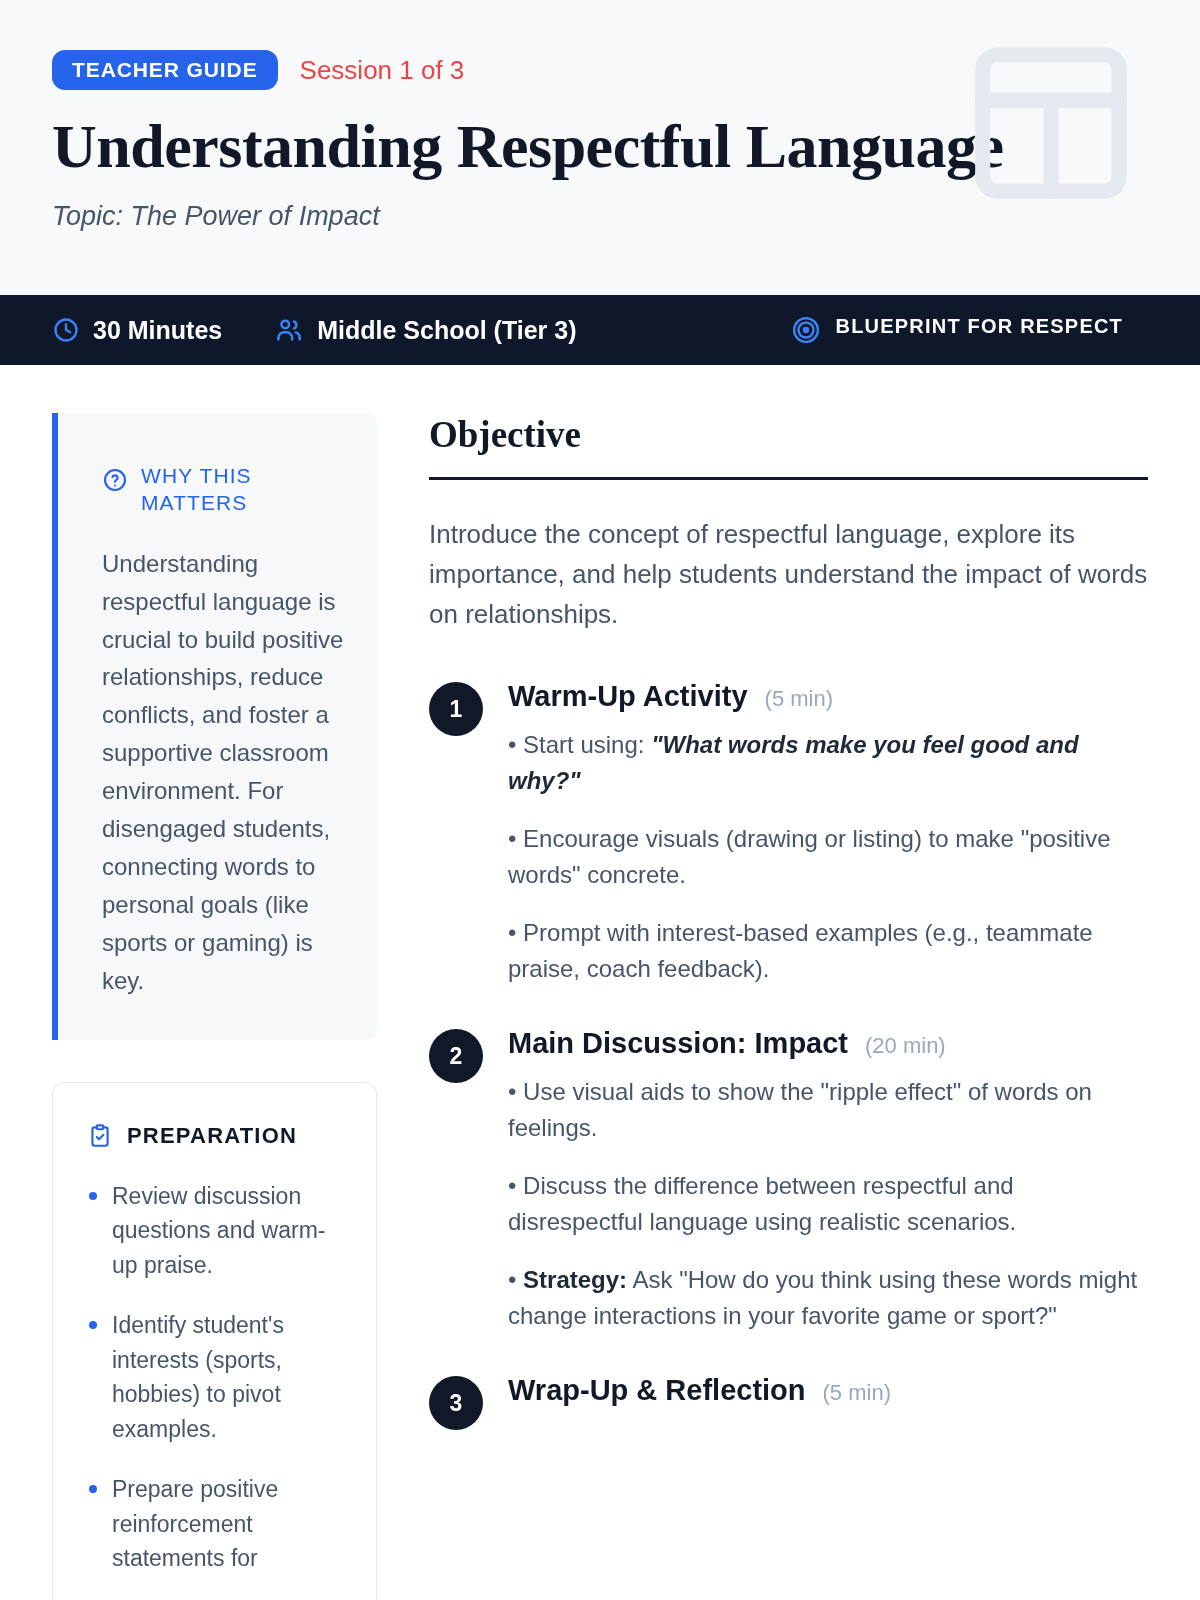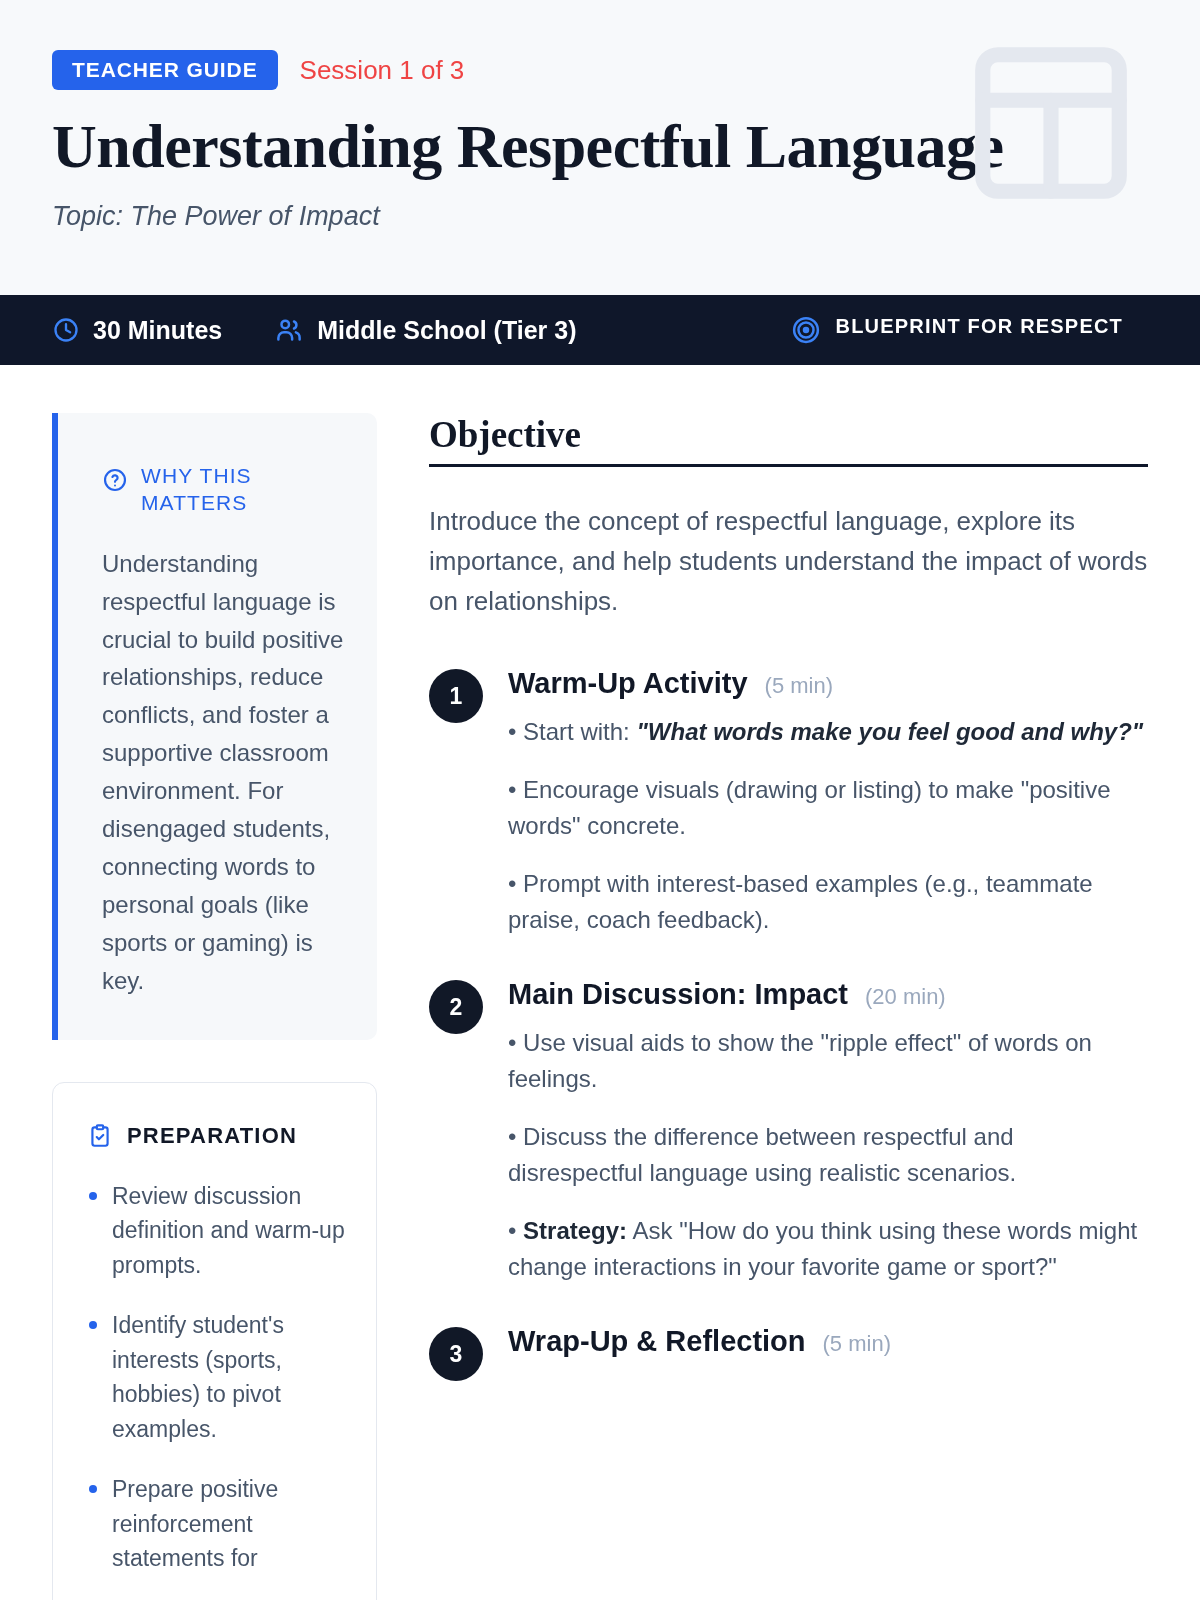--- a/index.html
+++ b/index.html
@@ -28,21 +28,21 @@
   }
   .watermark svg { width: 100%; height: 100%; display: block; }
   .eyebrow { display: flex; align-items: center; gap: 22px; }
   .badge {
     background: #2563eb;
     color: #ffffff;
     font-size: 21px;
     font-weight: bold;
     letter-spacing: 0.9px;
     padding: 9px 20px 10px 20px;
-    border-radius: 6px;
+    border-radius: 13px;
     line-height: 1;
     display: inline-block;
   }
   .session {
     color: #ef4444;
     font-size: 26px;
     font-weight: normal;
   }
   .title {
     font-family: "Liberation Serif", serif;
@@ -152,21 +152,21 @@
     border-radius: 50%;
     background: #2563eb;
   }
 
   
   .obj-title {
     font-family: "Liberation Serif", serif;
     font-weight: bold;
     font-size: 37px;
     color: #111827;
-    padding-bottom: 8px;
+    padding-bottom: 21px;
     border-bottom: 3px solid #0f172a;
   }
   .obj-body {
     margin-top: 34px;
     color: #475569;
     font-size: 26px;
     line-height: 1.54;
   }
 
   
@@ -280,21 +280,21 @@
           <span class="ico">
             <svg width="26" height="26" viewBox="0 0 24 24" fill="none" stroke="currentColor" stroke-width="2" stroke-linecap="round" stroke-linejoin="round">
               <path d="M9 4H7a2 2 0 0 0-2 2v13a2 2 0 0 0 2 2h10a2 2 0 0 0 2-2V6a2 2 0 0 0-2-2h-2"></path>
               <rect x="9" y="2.2" width="6" height="3.6" rx="1"></rect>
               <polyline points="9 13 11 15 15 11"></polyline>
             </svg>
           </span>
           <span class="prep-title">PREPARATION</span>
         </div>
         <ul class="prep-list">
-          <li>Review discussion definition and warm-up prompts.</li>
+          <li>Review discussion questions and warm-up praise.</li>
           <li>Identify student's interests (sports, hobbies) to pivot examples.</li>
           <li>Prepare positive reinforcement statements for</li>
         </ul>
       </div>
 
     </div>
 
     <div class="content">
 
       <h2 class="obj-title">Objective</h2>
@@ -303,21 +303,21 @@
       <div class="steps">
 
         <div class="step">
           <div class="step-num">1</div>
           <div class="step-main">
             <div class="step-head">
               <span class="step-title">Warm-Up Activity</span>
               <span class="step-dur">(5 min)</span>
             </div>
             <div class="bullets">
-              <p class="bullet"><span>• Start with: </span><span class="em">"What words make you feel good and why?"</span></p>
+              <p class="bullet"><span>• Start using: </span><span class="em">"What words make you feel good and why?"</span></p>
               <p class="bullet">• Encourage visuals (drawing or listing) to make "positive words" concrete.</p>
               <p class="bullet">• Prompt with interest-based examples (e.g., teammate praise, coach feedback).</p>
             </div>
           </div>
         </div>
 
         <div class="step">
           <div class="step-num">2</div>
           <div class="step-main">
             <div class="step-head">

